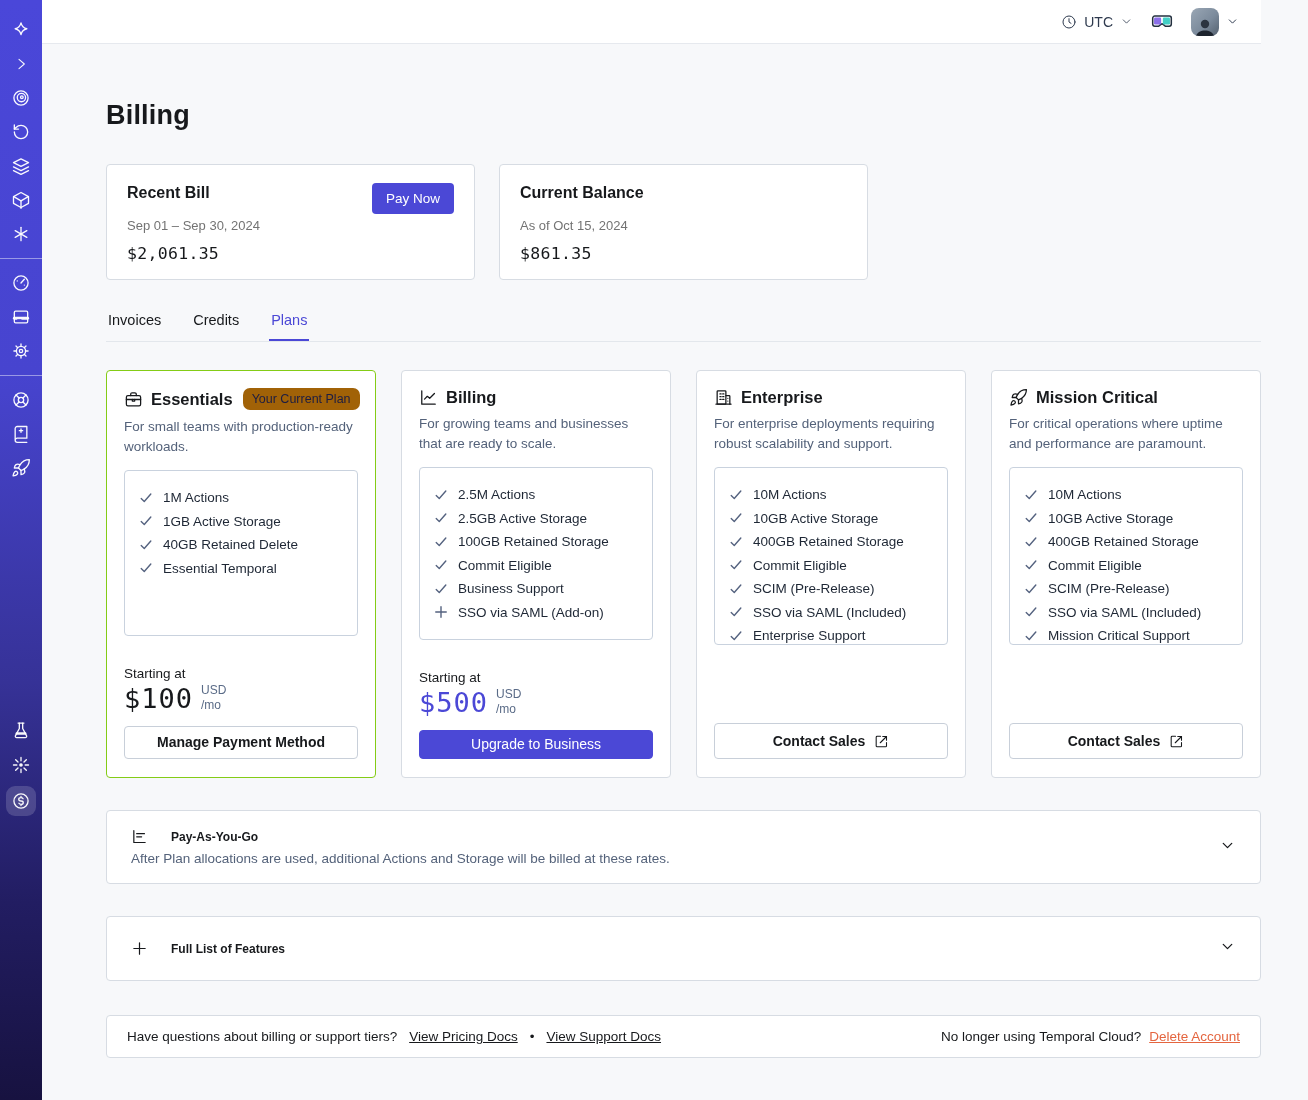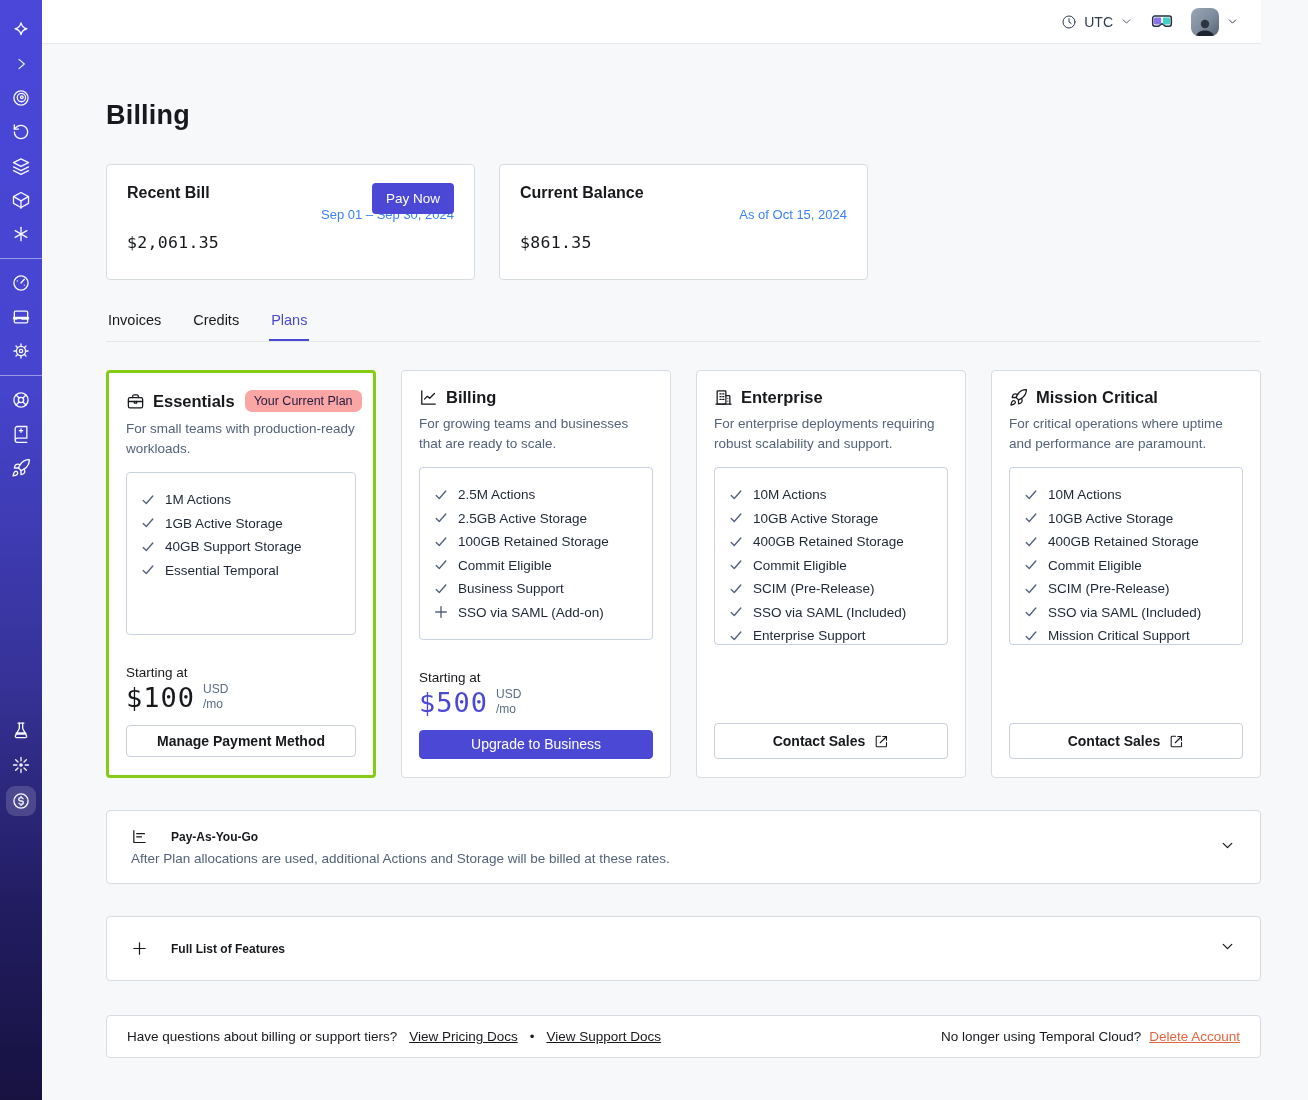--- a/index.html
+++ b/index.html
@@ -32,38 +32,38 @@
   .acct { display:flex; align-items:center; gap:7px; cursor:pointer; }
   .avatar { width:28px; height:28px; border-radius:8px; overflow:hidden;
     background:linear-gradient(135deg,#9aa7b5 0%,#7c8b9c 55%,#55616f 100%); position:relative; }
   .avatar svg { position:absolute; bottom:-3px; left:2px; }
 
   
   .page-title { font-size:27px; font-weight:600; letter-spacing:.2px; }
   .summary-row { display:flex; gap:24px; margin-top:33px; }
   .sum-card { position:relative; width:369px; height:116px; background:#fff; border:1px solid #d7dce3; border-radius:4px; padding:19px 20px; }
   .sum-title { font-size:16px; font-weight:600; }
-  .sum-sub { font-size:13px; color:#3b82f6; margin-top:5px;text-align:right; }
+  .sum-sub { font-size:13px; color:#737373; margin-top:16px; }
   .sum-amount { font-size:16.5px; margin-top:11px; letter-spacing:.3px; }
   .paynow { position:absolute; top:18px; right:20px; background:#4b48d6; color:#fff; border:none; border-radius:4px;
     font-family:inherit; font-size:13.5px; font-weight:500; padding:8px 14px; cursor:pointer; }
 
   
   .tabs { display:flex; gap:28px; margin-top:26px; border-bottom:1px solid #e3e7ec; width:1155px; }
   .tab { font-size:14.5px; font-weight:500; padding:6px 2px 11px; cursor:pointer; color:#17191c; border-bottom:2px solid transparent; }
   .tab.active { color:#4b48d6; border-bottom-color:#4b48d6; }
 
   
   .plans { display:grid; grid-template-columns:repeat(4,270px); gap:25px; margin-top:28px; }
   .plan { background:#fff; border:1px solid #d7dce3; border-radius:4px; padding:17px 17px 18px; display:flex; flex-direction:column; height:408px; }
-  .plan.current { border:3px solid #84cc16; }
+  .plan.current { border:1px solid #84cc16; }
   .plan-head { display:flex; align-items:center; gap:8px; }
   .plan-head svg { stroke:#17191c; fill:none; stroke-width:1.6; stroke-linecap:round; stroke-linejoin:round; flex:0 0 auto; }
   .plan-name { font-size:16.5px; font-weight:600; }
-  .badge { background:#fca5a5; color:#1d1d42; font-size:12.5px; font-weight:500; border-radius:7px; padding:4px 9px; margin-left:2px; white-space:nowrap; }
+  .badge { background:#a16207; color:#1d1d42; font-size:12.5px; font-weight:500; border-radius:7px; padding:4px 9px; margin-left:2px; white-space:nowrap; }
   .plan-desc { font-size:13.5px; line-height:1.45; color:#54627a; margin-top:7px; min-height:40px; }
   .feat-box { border:1px solid #c9d2de; border-radius:4px; margin-top:13px; padding:19px 14px; height:178px; }
   .feat { display:flex; align-items:center; gap:10px; font-size:13.5px; color:#1e2735; margin-bottom:8.5px; }
   .feat:last-child { margin-bottom:0; }
   .feat .fi { display:flex; align-items:center; }
   .price { margin-top:auto; padding-top:30px; }
   .price-label { font-size:13.5px; font-weight:500; }
   .price-row { display:flex; align-items:center; gap:8px; margin-top:2px; }
   .price-amount { font-size:27px; letter-spacing:1px; }
   .price-amount.accent { color:#4b48d6; }
@@ -297,21 +297,21 @@
                   </svg>
                 </span>
                 <span>1GB Active Storage</span>
               </div>
               <div class="feat">
                 <span class="fi">
                   <svg width="14" height="14" viewBox="0 0 16 16">
                     <path d="M2.5 8.7 6 12l7.5-8.5" fill="none" stroke="#54627f" stroke-width="1.6" stroke-linecap="round" stroke-linejoin="round"></path>
                   </svg>
                 </span>
-                <span>40GB Support Storage</span>
+                <span>40GB Retained Delete</span>
               </div>
               <div class="feat">
                 <span class="fi">
                   <svg width="14" height="14" viewBox="0 0 16 16">
                     <path d="M2.5 8.7 6 12l7.5-8.5" fill="none" stroke="#54627f" stroke-width="1.6" stroke-linecap="round" stroke-linejoin="round"></path>
                   </svg>
                 </span>
                 <span>Essential Temporal</span>
               </div>
             </div>

